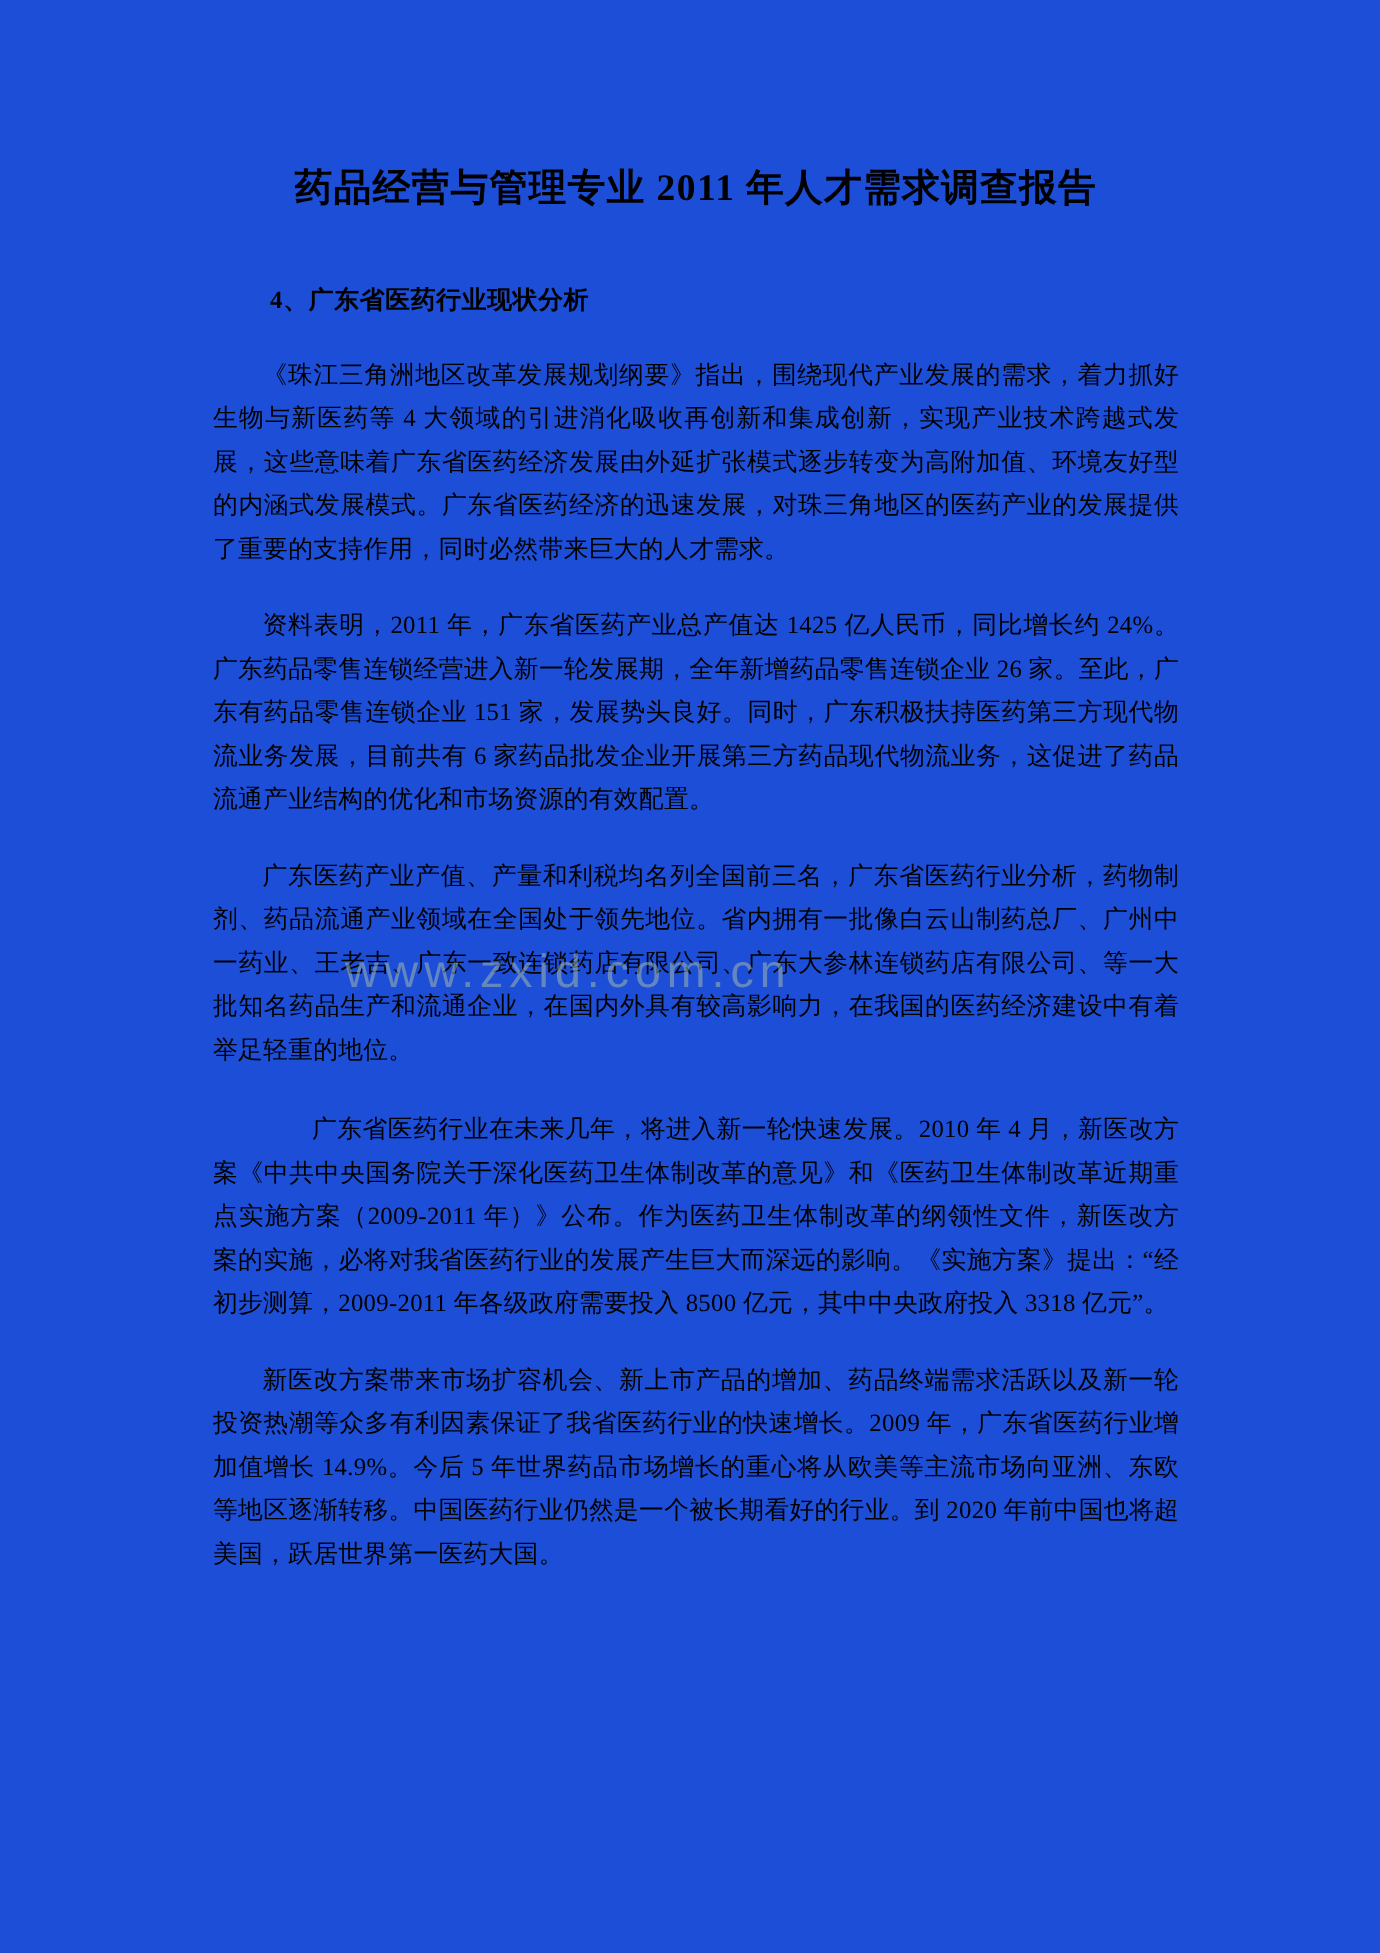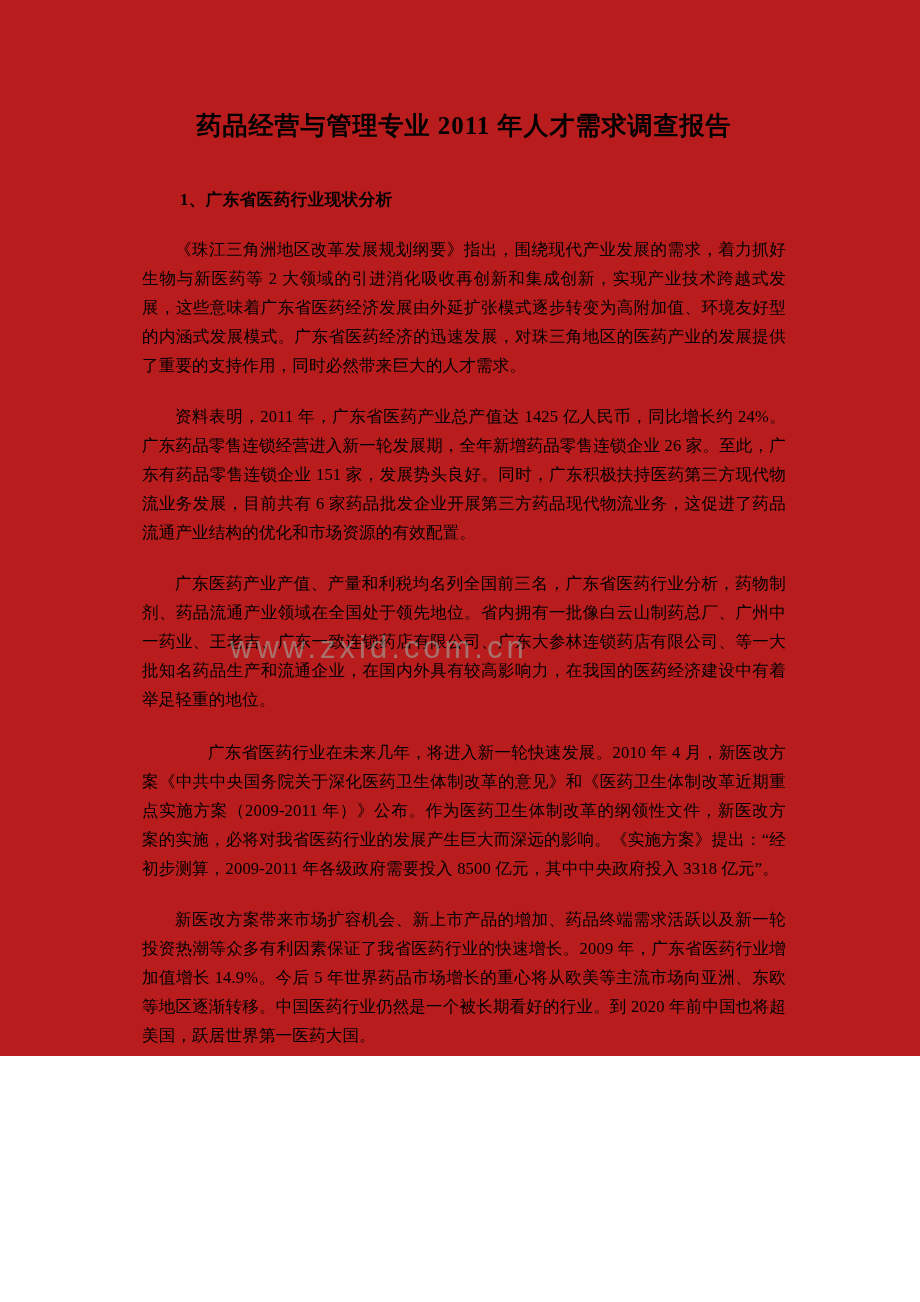--- a/index.html
+++ b/index.html
@@ -3,23 +3,23 @@
 <meta charset="utf-8">
 <style>
   html, body {
     margin: 0;
     padding: 0;
     background: #ffffff;
   }
   .page {
     position: relative;
     width: 920px;
-    height: 1056px;
+    height: 1302px;
     margin: 0 auto;
-    background: #b91c1c;
+    background: #1d4ed8;
     font-family: "Liberation Serif", "DejaVu Serif", serif;
     color: #000000;
     overflow: hidden;
   }
   .content {
     position: absolute;
     left: 142px;
     top: 0;
     width: 644px;
   }
@@ -83,23 +83,23 @@
 </head>
 <body>
 
 <div class="page">
 
   <div class="content">
 
     <h1 class="doc-title">药品经营与管理专业 2011 年人才需求调查报告</h1>
 
 
-    <h3 class="sub-heading">1、广东省医药行业现状分析</h3>
+    <h3 class="sub-heading">4、广东省医药行业现状分析</h3>
 
-    <p class="para first-after-heading">《珠江三角洲地区改革发展规划纲要》指出，围绕现代产业发展的需求，着力抓好生物与新医药等 2 大领域的引进消化吸收再创新和集成创新，实现产业技术跨越式发展，这些意味着广东省医药经济发展由外延扩张模式逐步转变为高附加值、环境友好型的内涵式发展模式。广东省医药经济的迅速发展，对珠三角地区的医药产业的发展提供了重要的支持作用，同时必然带来巨大的人才需求。</p>
+    <p class="para first-after-heading">《珠江三角洲地区改革发展规划纲要》指出，围绕现代产业发展的需求，着力抓好生物与新医药等 4 大领域的引进消化吸收再创新和集成创新，实现产业技术跨越式发展，这些意味着广东省医药经济发展由外延扩张模式逐步转变为高附加值、环境友好型的内涵式发展模式。广东省医药经济的迅速发展，对珠三角地区的医药产业的发展提供了重要的支持作用，同时必然带来巨大的人才需求。</p>
 
     <p class="para">资料表明，2011 年，广东省医药产业总产值达 1425 亿人民币，同比增长约 24%。广东药品零售连锁经营进入新一轮发展期，全年新增药品零售连锁企业 26 家。至此，广东有药品零售连锁企业 151 家，发展势头良好。同时，广东积极扶持医药第三方现代物流业务发展，目前共有 6 家药品批发企业开展第三方药品现代物流业务，这促进了药品流通产业结构的优化和市场资源的有效配置。</p>
 
     <p class="para">广东医药产业产值、产量和利税均名列全国前三名，广东省医药行业分析，药物制剂、药品流通产业领域在全国处于领先地位。省内拥有一批像白云山制药总厂、广州中一药业、王老吉、广东一致连锁药店有限公司、广东大参林连锁药店有限公司、等一大批知名药品生产和流通企业，在国内外具有较高影响力，在我国的医药经济建设中有着举足轻重的地位。</p>
 
 
     <p class="para first-after-heading indent-wide">广东省医药行业在未来几年，将进入新一轮快速发展。2010 年 4   月，新医改方案《中共中央国务院关于深化医药卫生体制改革的意见》和《医药卫生体制改革近期重点实施方案（2009-2011   年）》公布。作为医药卫生体制改革的纲领性文件，新医改方案的实施，必将对我省医药行业的发展产生巨大而深远的影响。《实施方案》提出：“经初步测算，2009-2011   年各级政府需要投入 8500   亿元，其中中央政府投入 3318   亿元”。</p>
 
     <p class="para">新医改方案带来市场扩容机会、新上市产品的增加、药品终端需求活跃以及新一轮投资热潮等众多有利因素保证了我省医药行业的快速增长。2009 年，广东省医药行业增加值增长 14.9%。今后 5 年世界药品市场增长的重心将从欧美等主流市场向亚洲、东欧等地区逐渐转移。中国医药行业仍然是一个被长期看好的行业。到 2020 年前中国也将超美国，跃居世界第一医药大国。</p>
 

